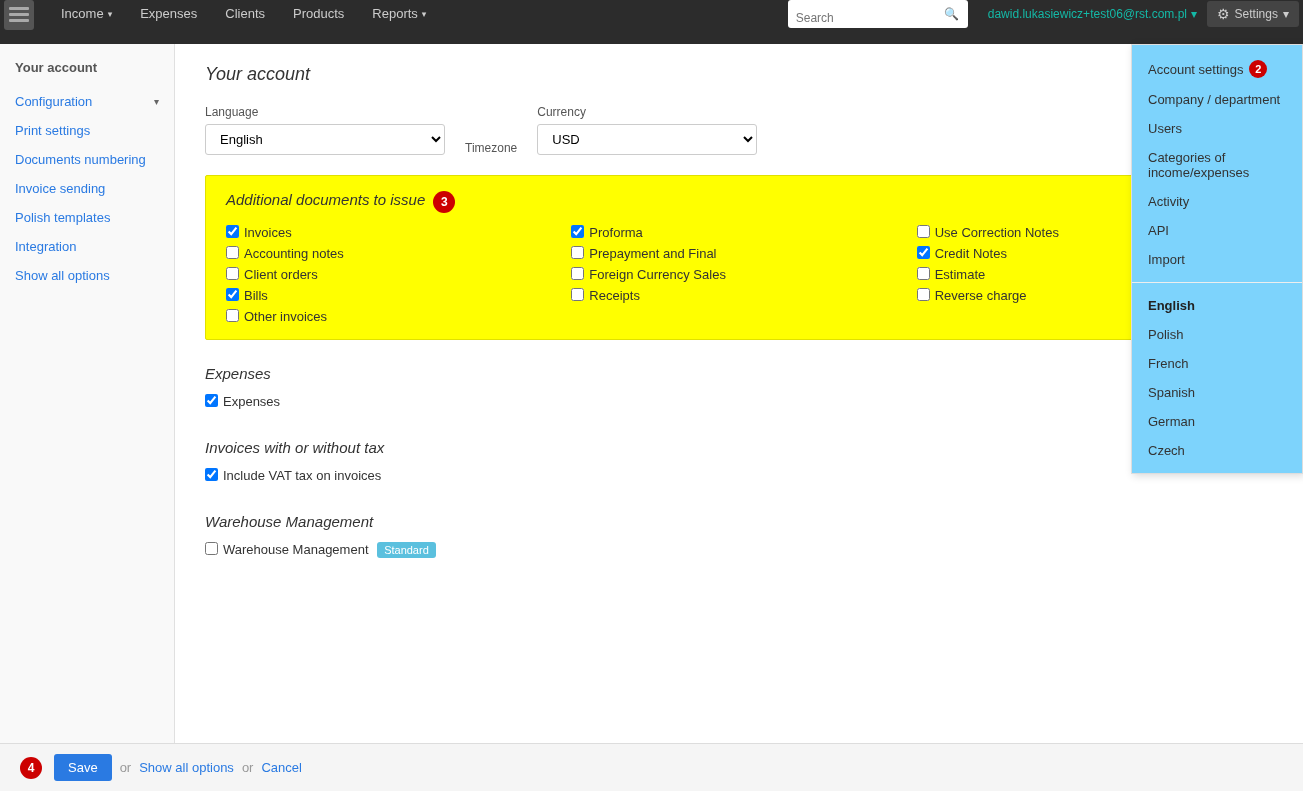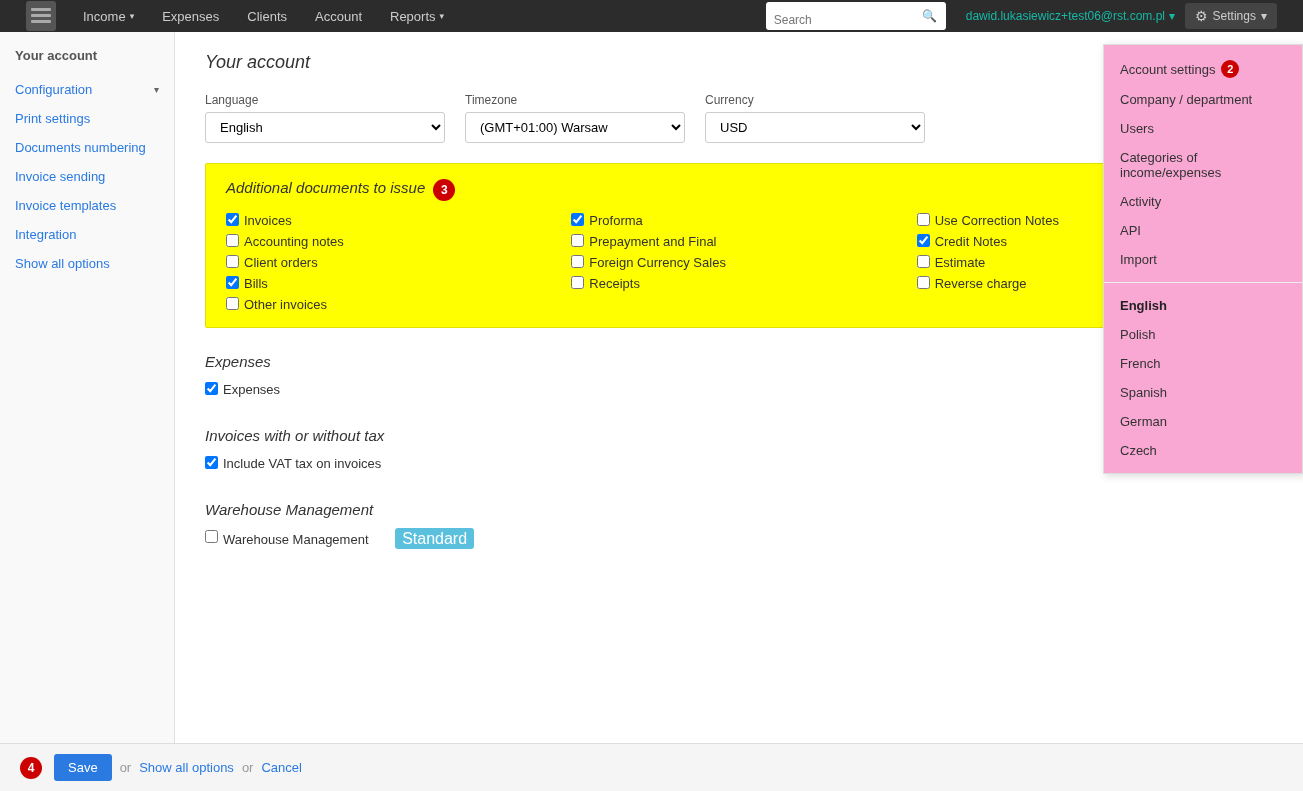--- a/index.html
+++ b/index.html
@@ -1,24 +1,24 @@
 <!DOCTYPE html>
 <html><head>
   <meta charset="utf-8">
   <style>
     * { box-sizing: border-box; margin: 0; padding: 0; }
     body { font-family: Arial, sans-serif; font-size: 13px; background: #f5f5f5; color: #333; }
 
     
     .topnav {
       background: #2c2c2c;
-      height: 32px;
+      height: 44px;
       display: flex;
-      align-items: center;
-      padding: 0 26px;
+      align-items: flex-start;
+      padding: 0 4px;
       position: relative;
       z-index: 100;
     }
     .topnav-logo {
       width: 30px; height: 30px;
       background: #555;
       border-radius: 3px;
       display: flex; align-items: center; justify-content: center;
       margin-right: 15px;
       flex-shrink: 0;
@@ -171,24 +171,24 @@
     .section-title-plain {
       font-style: italic;
       font-size: 15px;
       color: #333;
       margin-bottom: 12px;
       font-weight: normal;
     }
     .standard-badge {
       background: #5bc0de;
       color: #fff;
-      font-size: 16px;
+      font-size: 11px;
       padding: 2px 7px;
       border-radius: 3px;
-      margin-left: 23px;
+      margin-left: 5px;
       font-style: normal;
     }
 
     
     .bottom-bar {
       position: fixed;
       bottom: 0; left: 0; right: 0;
       background: #f5f5f5;
       border-top: 1px solid #ddd;
       padding: 10px 20px;
@@ -214,22 +214,22 @@
       cursor: pointer;
       font-size: 13px;
     }
     .link-text { color: #2a7ae2; cursor: pointer; font-size: 13px; }
     .separator { color: #999; font-size: 13px; }
 
     
     .dropdown-overlay {
       position: fixed;
       top: 44px; right: 0;
-      width: 200px;
-      background: #f9a8d4;
+      width: 172px;
+      background: #7dd3fc;
       border: 1px solid #ddd;
       box-shadow: 2px 2px 8px rgba(0,0,0,0.15);
       z-index: 200;
     }
     .dropdown-section { padding: 8px 0; }
     .dropdown-section + .dropdown-section { border-top: 1px solid #eee; }
     .dropdown-item {
       padding: 7px 16px;
       font-size: 13px;
       color: #333;
@@ -263,21 +263,21 @@
       <span>Income</span>
       <span class="arrow">▾</span>
     </div>
     <div class="topnav-item">
       <span>Expenses</span>
     </div>
     <div class="topnav-item">
       <span>Clients</span>
     </div>
     <div class="topnav-item">
-      <span>Account</span>
+      <span>Products</span>
     </div>
     <div class="topnav-item">
       <span>Reports</span>
       <span class="arrow">▾</span>
     </div>
   </div>
   <div class="topnav-right">
     <div class="search-wrap">
       <input type="text" placeholder="Search" style="">
       <span class="search-icon">🔍</span>
@@ -305,21 +305,21 @@
     <div class="sidebar-item">
       <span>Print settings</span>
     </div>
     <div class="sidebar-item">
       <span>Documents numbering</span>
     </div>
     <div class="sidebar-item">
       <span>Invoice sending</span>
     </div>
     <div class="sidebar-item">
-      <span>Invoice templates</span>
+      <span>Polish templates</span>
     </div>
     <div class="sidebar-item">
       <span>Integration</span>
     </div>
     <div class="sidebar-item">
       <span>Show all options</span>
     </div>
   </aside>
 
   <main class="main">
@@ -332,24 +332,20 @@
           <option>English</option>
           <option>Polish</option>
           <option>French</option>
           <option>Spanish</option>
           <option>German</option>
           <option>Czech</option>
         </select>
       </div>
       <div class="form-group">
         <label>Timezone</label>
-        <select class="select-tz">
-          <option>(GMT+01:00) Warsaw</option>
-          <option>(GMT+00:00) UTC</option>
-        </select>
       </div>
       <div class="form-group">
         <label>Currency</label>
         <select class="select-curr">
           <option>USD</option>
           <option>EUR</option>
           <option>GBP</option>
           <option>PLN</option>
         </select>
       </div>

